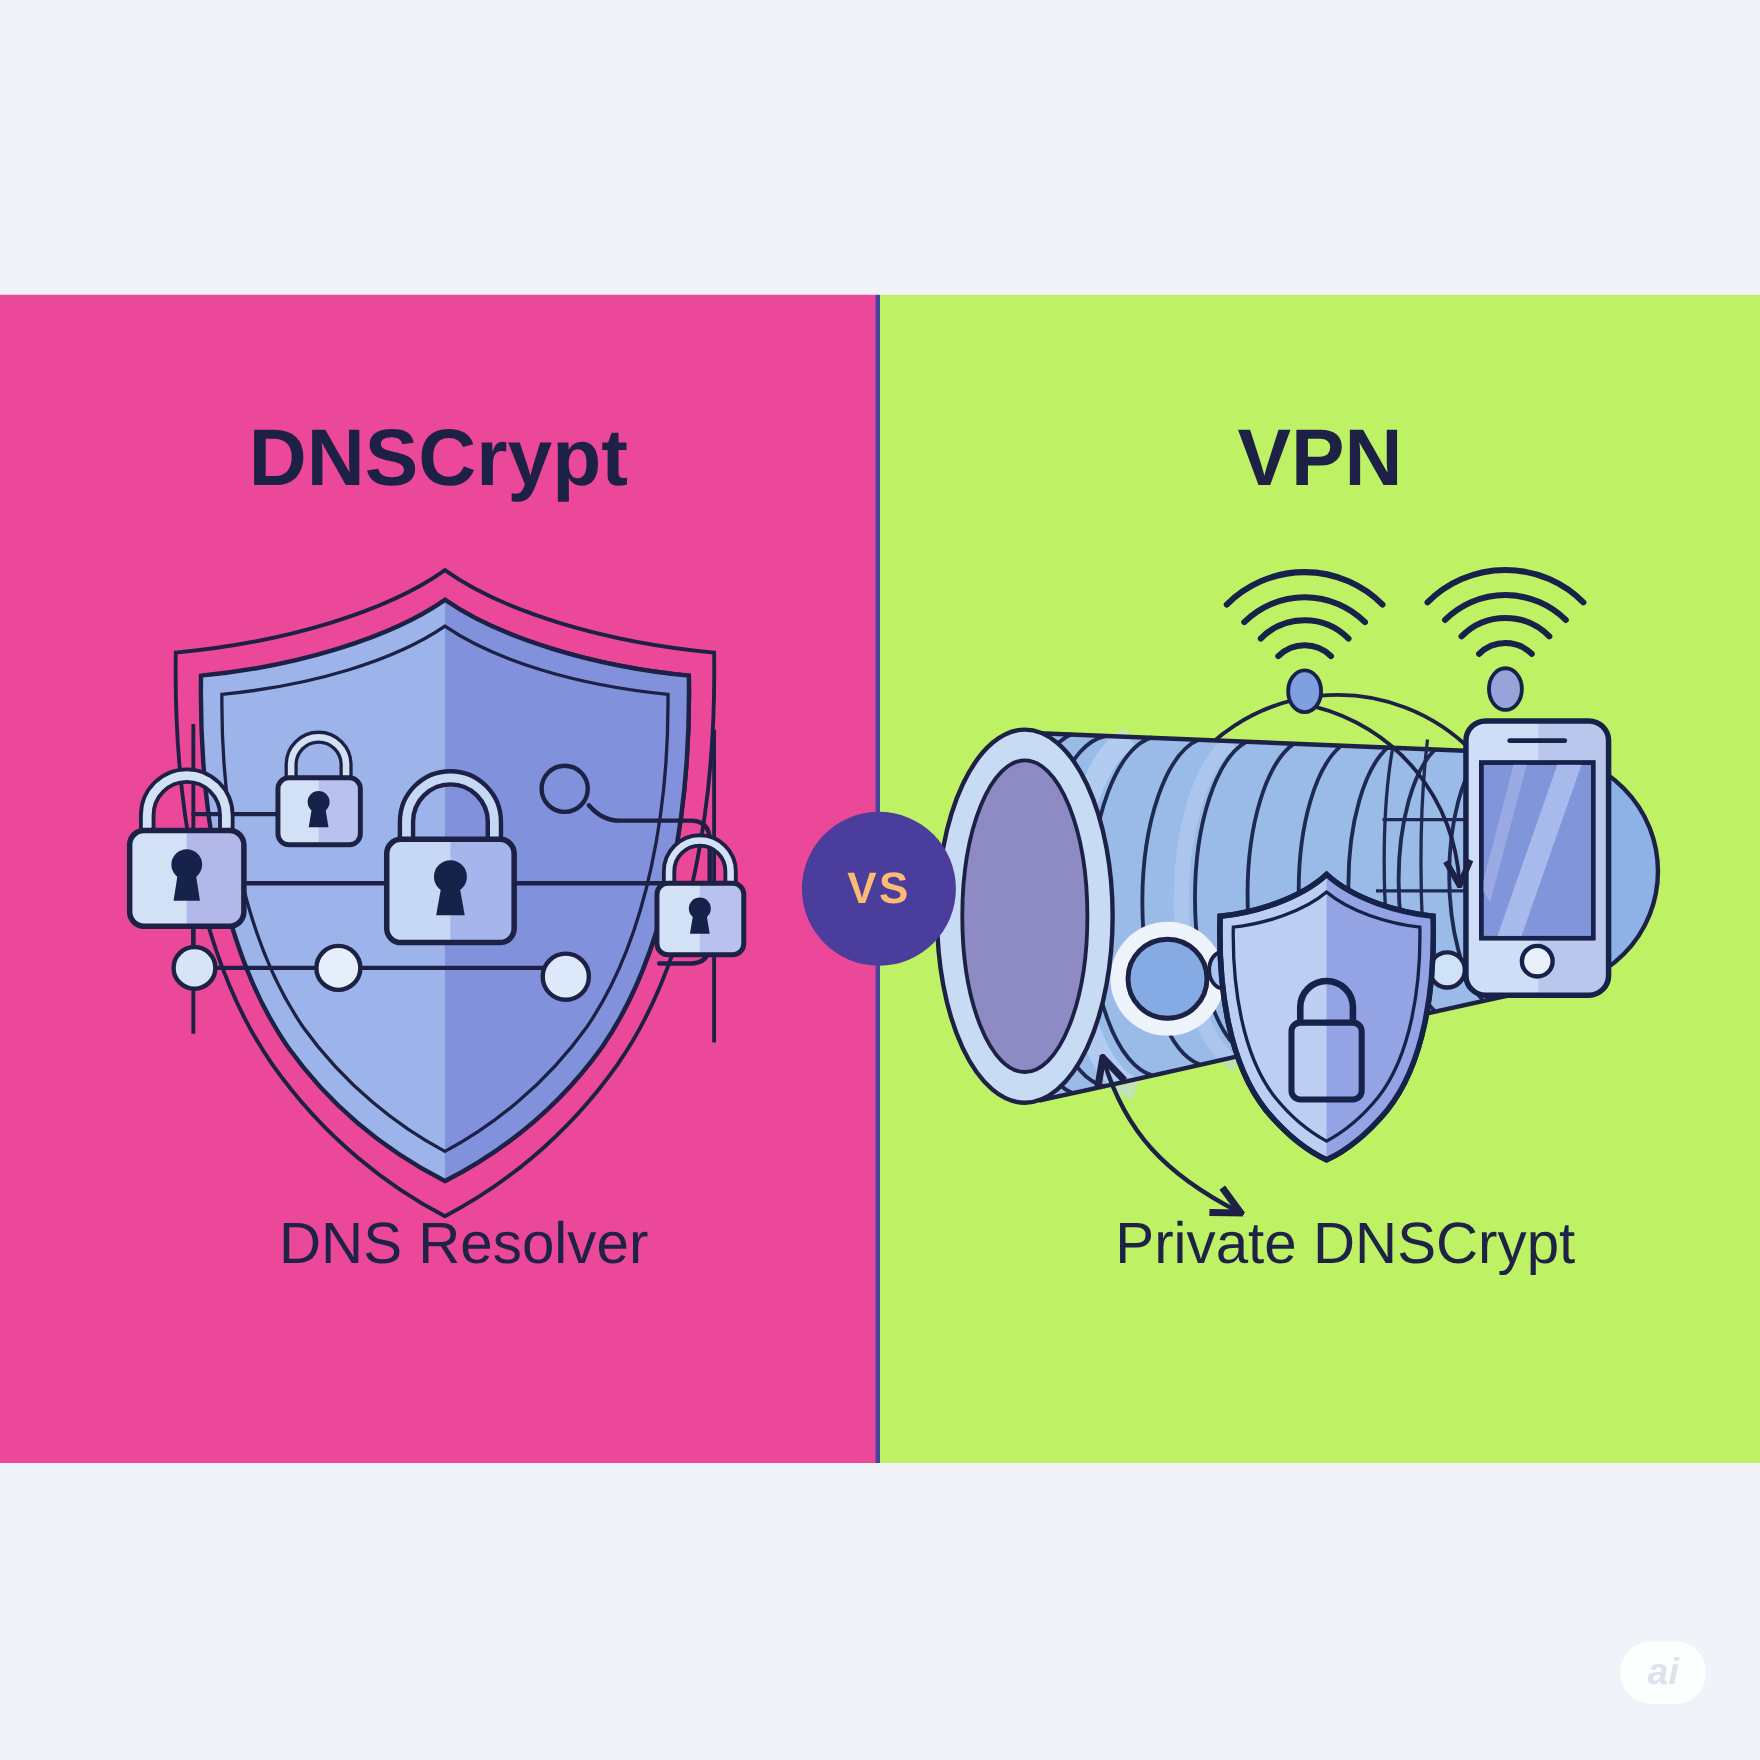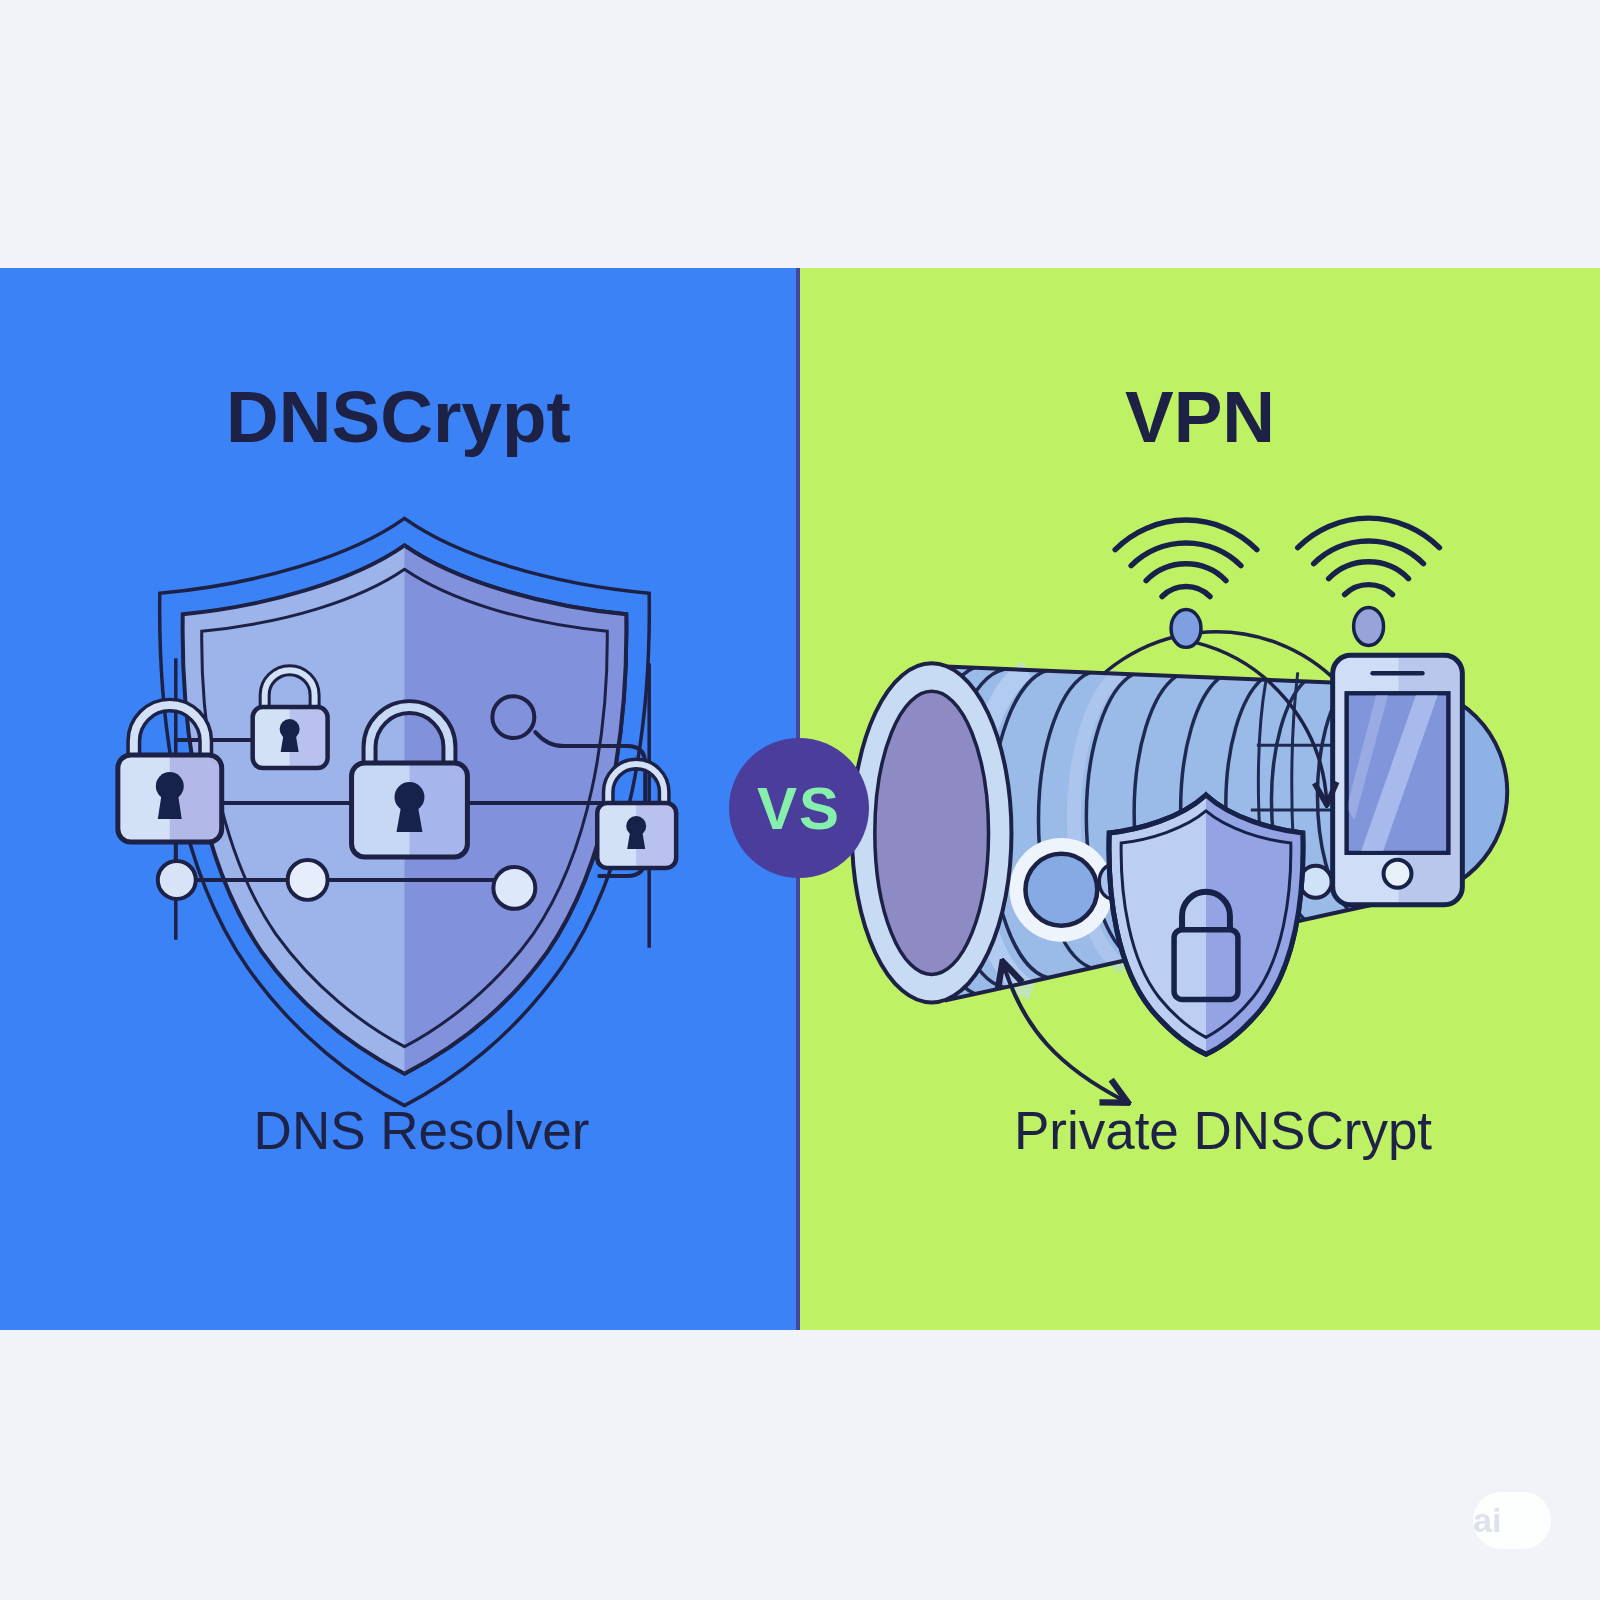--- a/index.html
+++ b/index.html
@@ -2,33 +2,33 @@
 <html><head>
 <meta charset="utf-8">
 <style>
   html,body{margin:0;padding:0;background:#f1f3f8;}
   .canvas{position:relative;width:1600px;height:1600px;overflow:hidden;
           font-family:"Liberation Sans",sans-serif;background:#f1f3f8;}
   .band{position:absolute;left:0;width:1600px;background:#f1f3f8;}
   .band.top{top:0;height:268px;}
   .band.bottom{top:1330px;height:270px;}
   .panel{position:absolute;top:268px;height:1062px;}
-  .panel.left{left:0;width:797px;background:#3b82f6;}
+  .panel.left{left:0;width:797px;background:#ec4899;}
   .panel.right{left:800px;width:800px;background:#bef264;}
   .divider{position:absolute;left:796px;top:268px;width:4px;height:1062px;background:#46459c;}
   .title{position:absolute;top:112px;left:0;width:100%;text-align:center;
          font-size:73px;font-weight:700;color:#1c2145;line-height:1;letter-spacing:0px;}
   .caption{position:absolute;top:836px;left:0;width:100%;text-align:center;
            font-size:53px;font-weight:400;color:#1d2246;line-height:1;padding-left:23px;}
   .illus{position:absolute;left:0;top:0;width:100%;height:100%;}
   .vs-badge{position:absolute;left:729px;top:738px;width:140px;height:140px;border-radius:50%;
             background:#4a3d9b;display:flex;align-items:center;justify-content:center;}
-  .vs-badge span{color:#86efac;font-size:60px;font-weight:700;letter-spacing:2px;}
+  .vs-badge span{color:#fdba74;font-size:40px;font-weight:700;letter-spacing:2px;}
   .watermark{position:absolute;left:1473px;top:1492px;width:78px;height:57px;border-radius:28px;
-             background:rgba(255,255,255,0.85);display:flex;align-items:center;justify-content:flex-start;}
+             background:rgba(255,255,255,0.85);display:flex;align-items:center;justify-content:center;font-style:italic;}
   .watermark span{color:#dde2ec;font-size:34px;font-weight:700;}
 </style>
 </head>
 <body>
 
 <div class="canvas">
 
   <div class="band top"></div>
   <div class="band bottom"></div>
 

